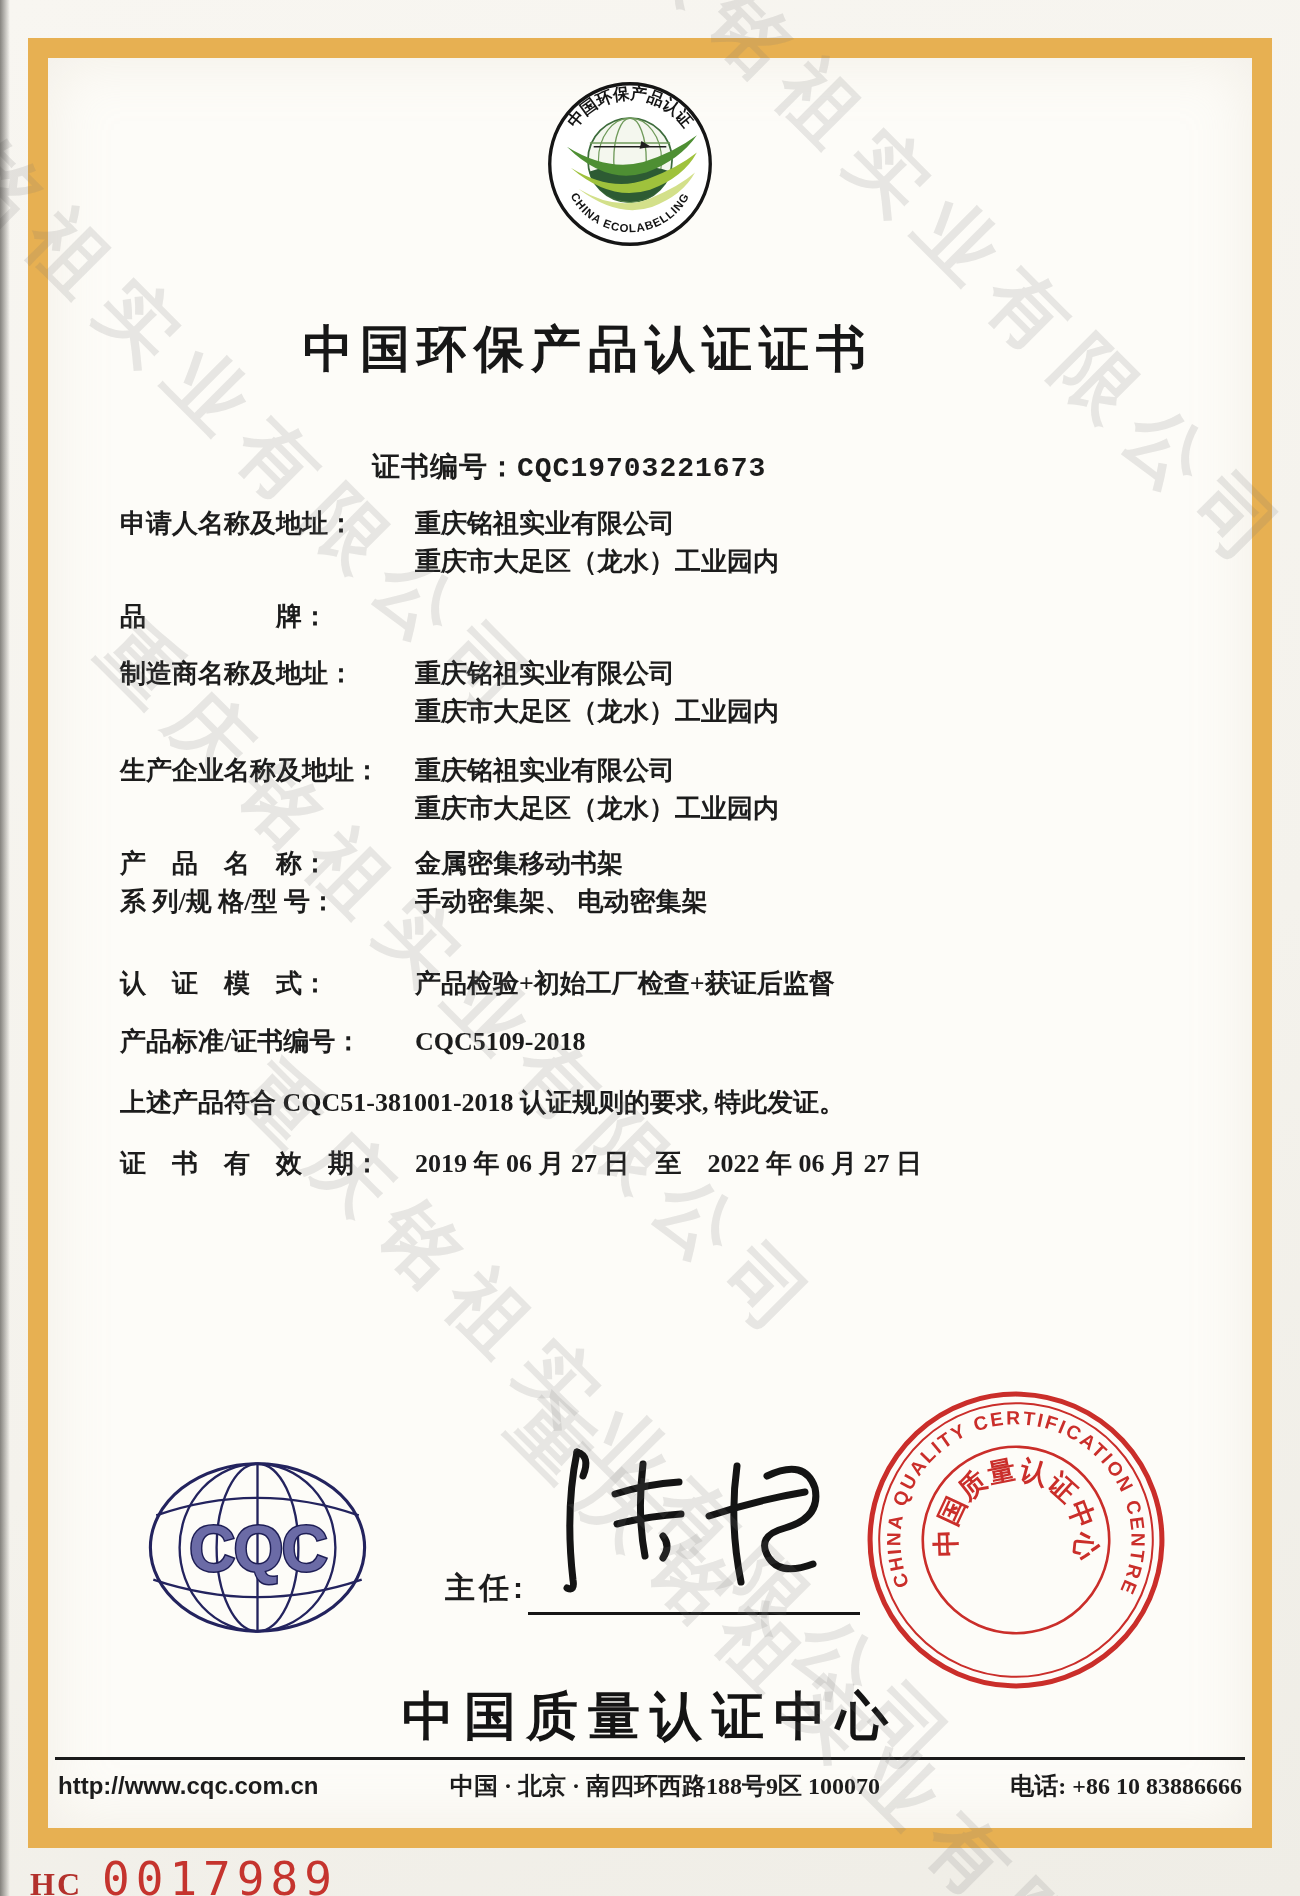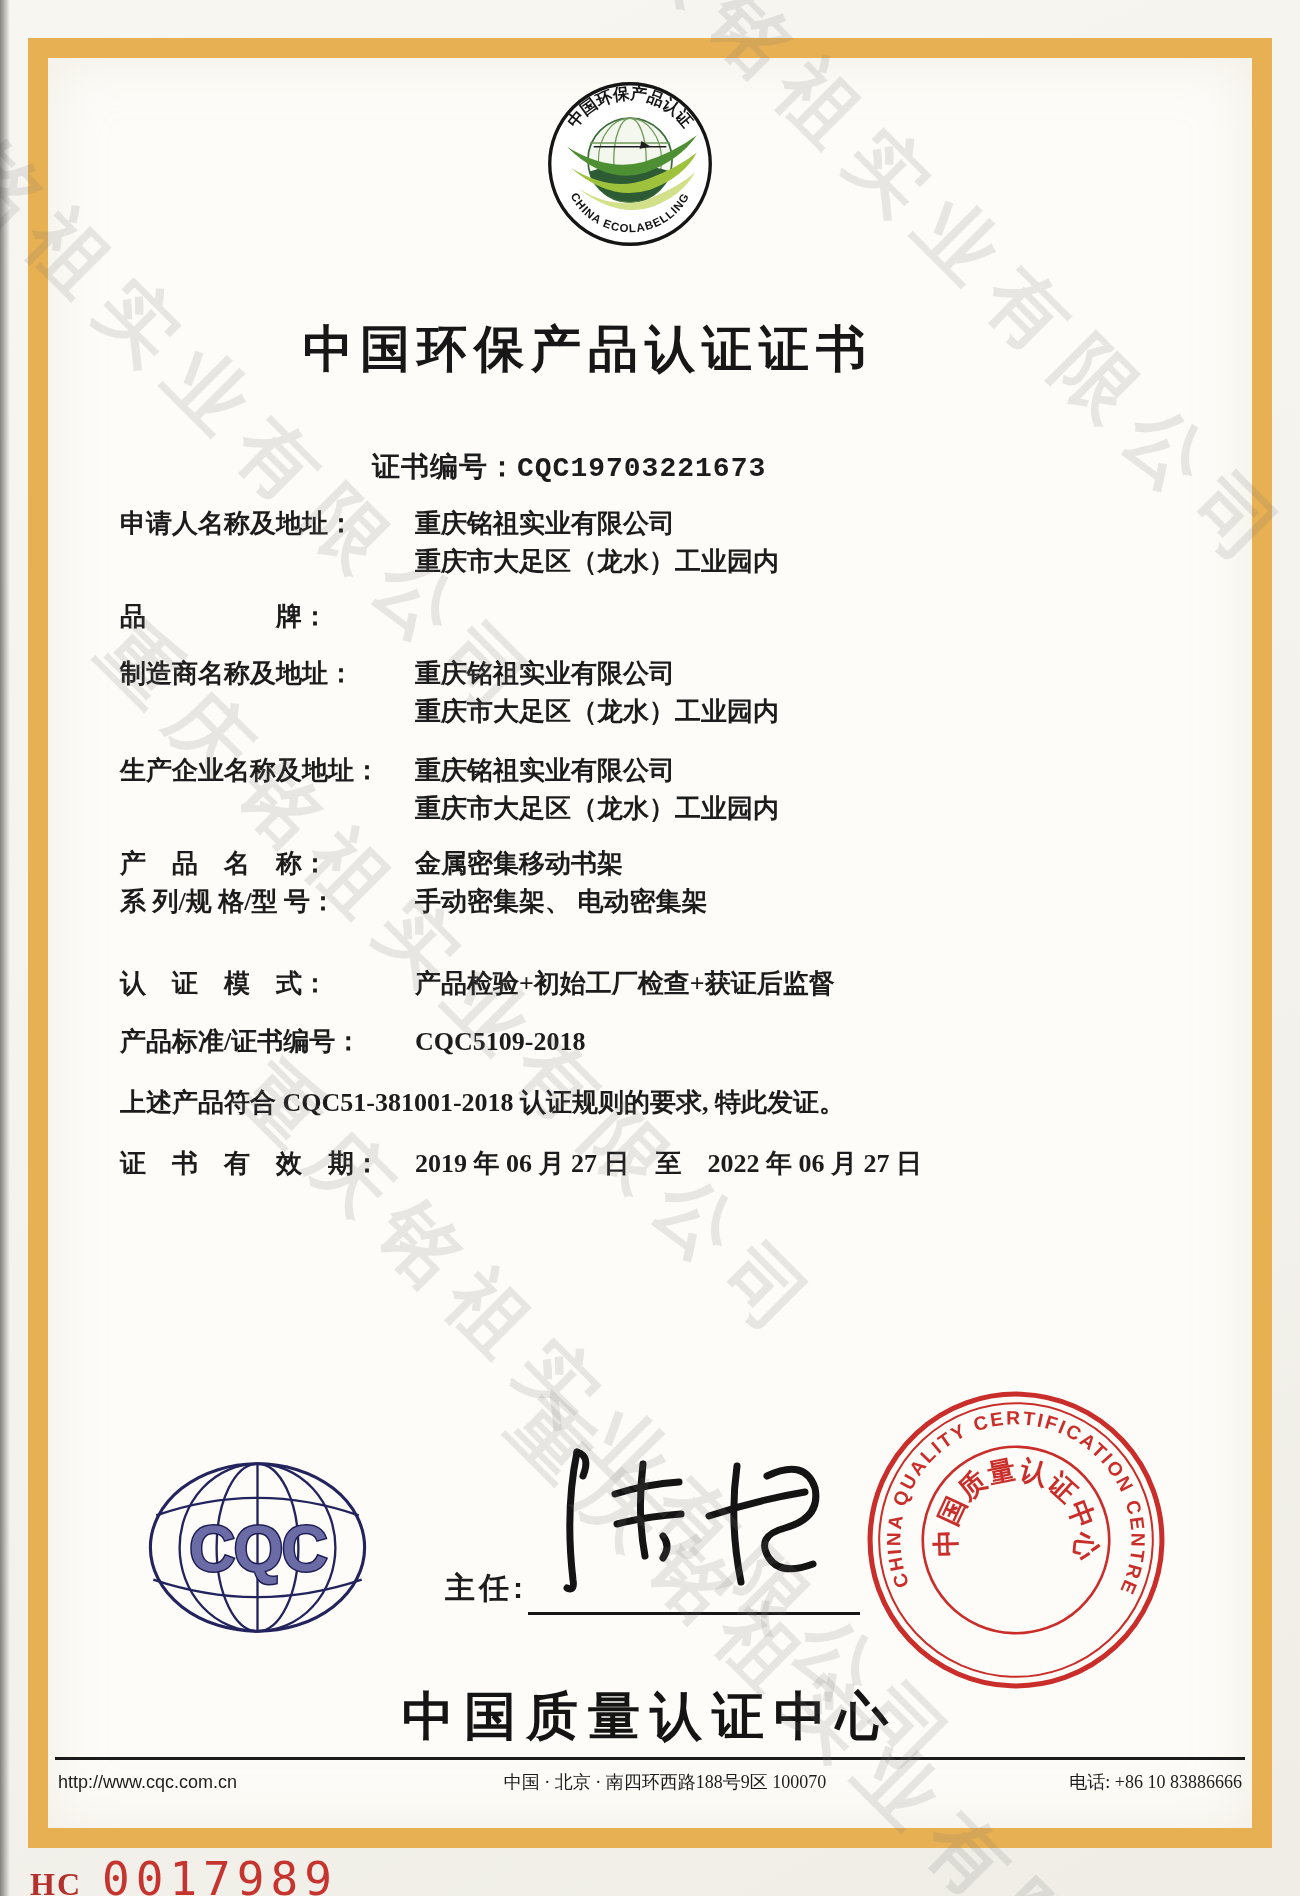--- a/index.html
+++ b/index.html
@@ -66,21 +66,21 @@
   .sig-line{position:absolute;left:528px;top:1612px;width:332px;height:3px;
     background:#161616;z-index:3;}
   .stamp{position:absolute;left:864px;top:1388px;width:304px;height:304px;z-index:4;
     transform:rotate(2deg);opacity:.95;}
   .org-name{position:absolute;left:40px;top:1682px;width:1220px;z-index:3;
     text-align:center;font-size:52px;font-weight:700;letter-spacing:10px;
     font-family:"Liberation Sans","DejaVu Sans",sans-serif;color:#141414;}
   .divider{position:absolute;left:55px;top:1757px;width:1190px;height:3px;
     background:#1b1b1b;z-index:3;}
   .footer{position:absolute;left:58px;top:1770px;width:1184px;z-index:3;
-    display:flex;align-items:baseline;font-size:18px;font-weight:400;
+    display:flex;align-items:baseline;font-size:24px;font-weight:700;
     font-family:"Liberation Sans","DejaVu Sans",sans-serif;}
   .footer .f-web{width:330px;flex:none;text-align:left;}
   .footer .f-addr{flex:1;text-align:center;font-family:"Liberation Serif",serif;}
   .footer .f-phone{width:300px;flex:none;text-align:right;font-family:"Liberation Serif",serif;}
   
   .serial{position:absolute;left:30px;top:1852px;z-index:6;display:flex;
     align-items:baseline;gap:20px;color:#b3312c;}
   .serial .s-prefix{font-size:32px;font-weight:600;letter-spacing:2px;
     font-family:"Liberation Serif",serif;}
   .serial .s-num{font-size:46px;letter-spacing:6px;color:#c5342e;

